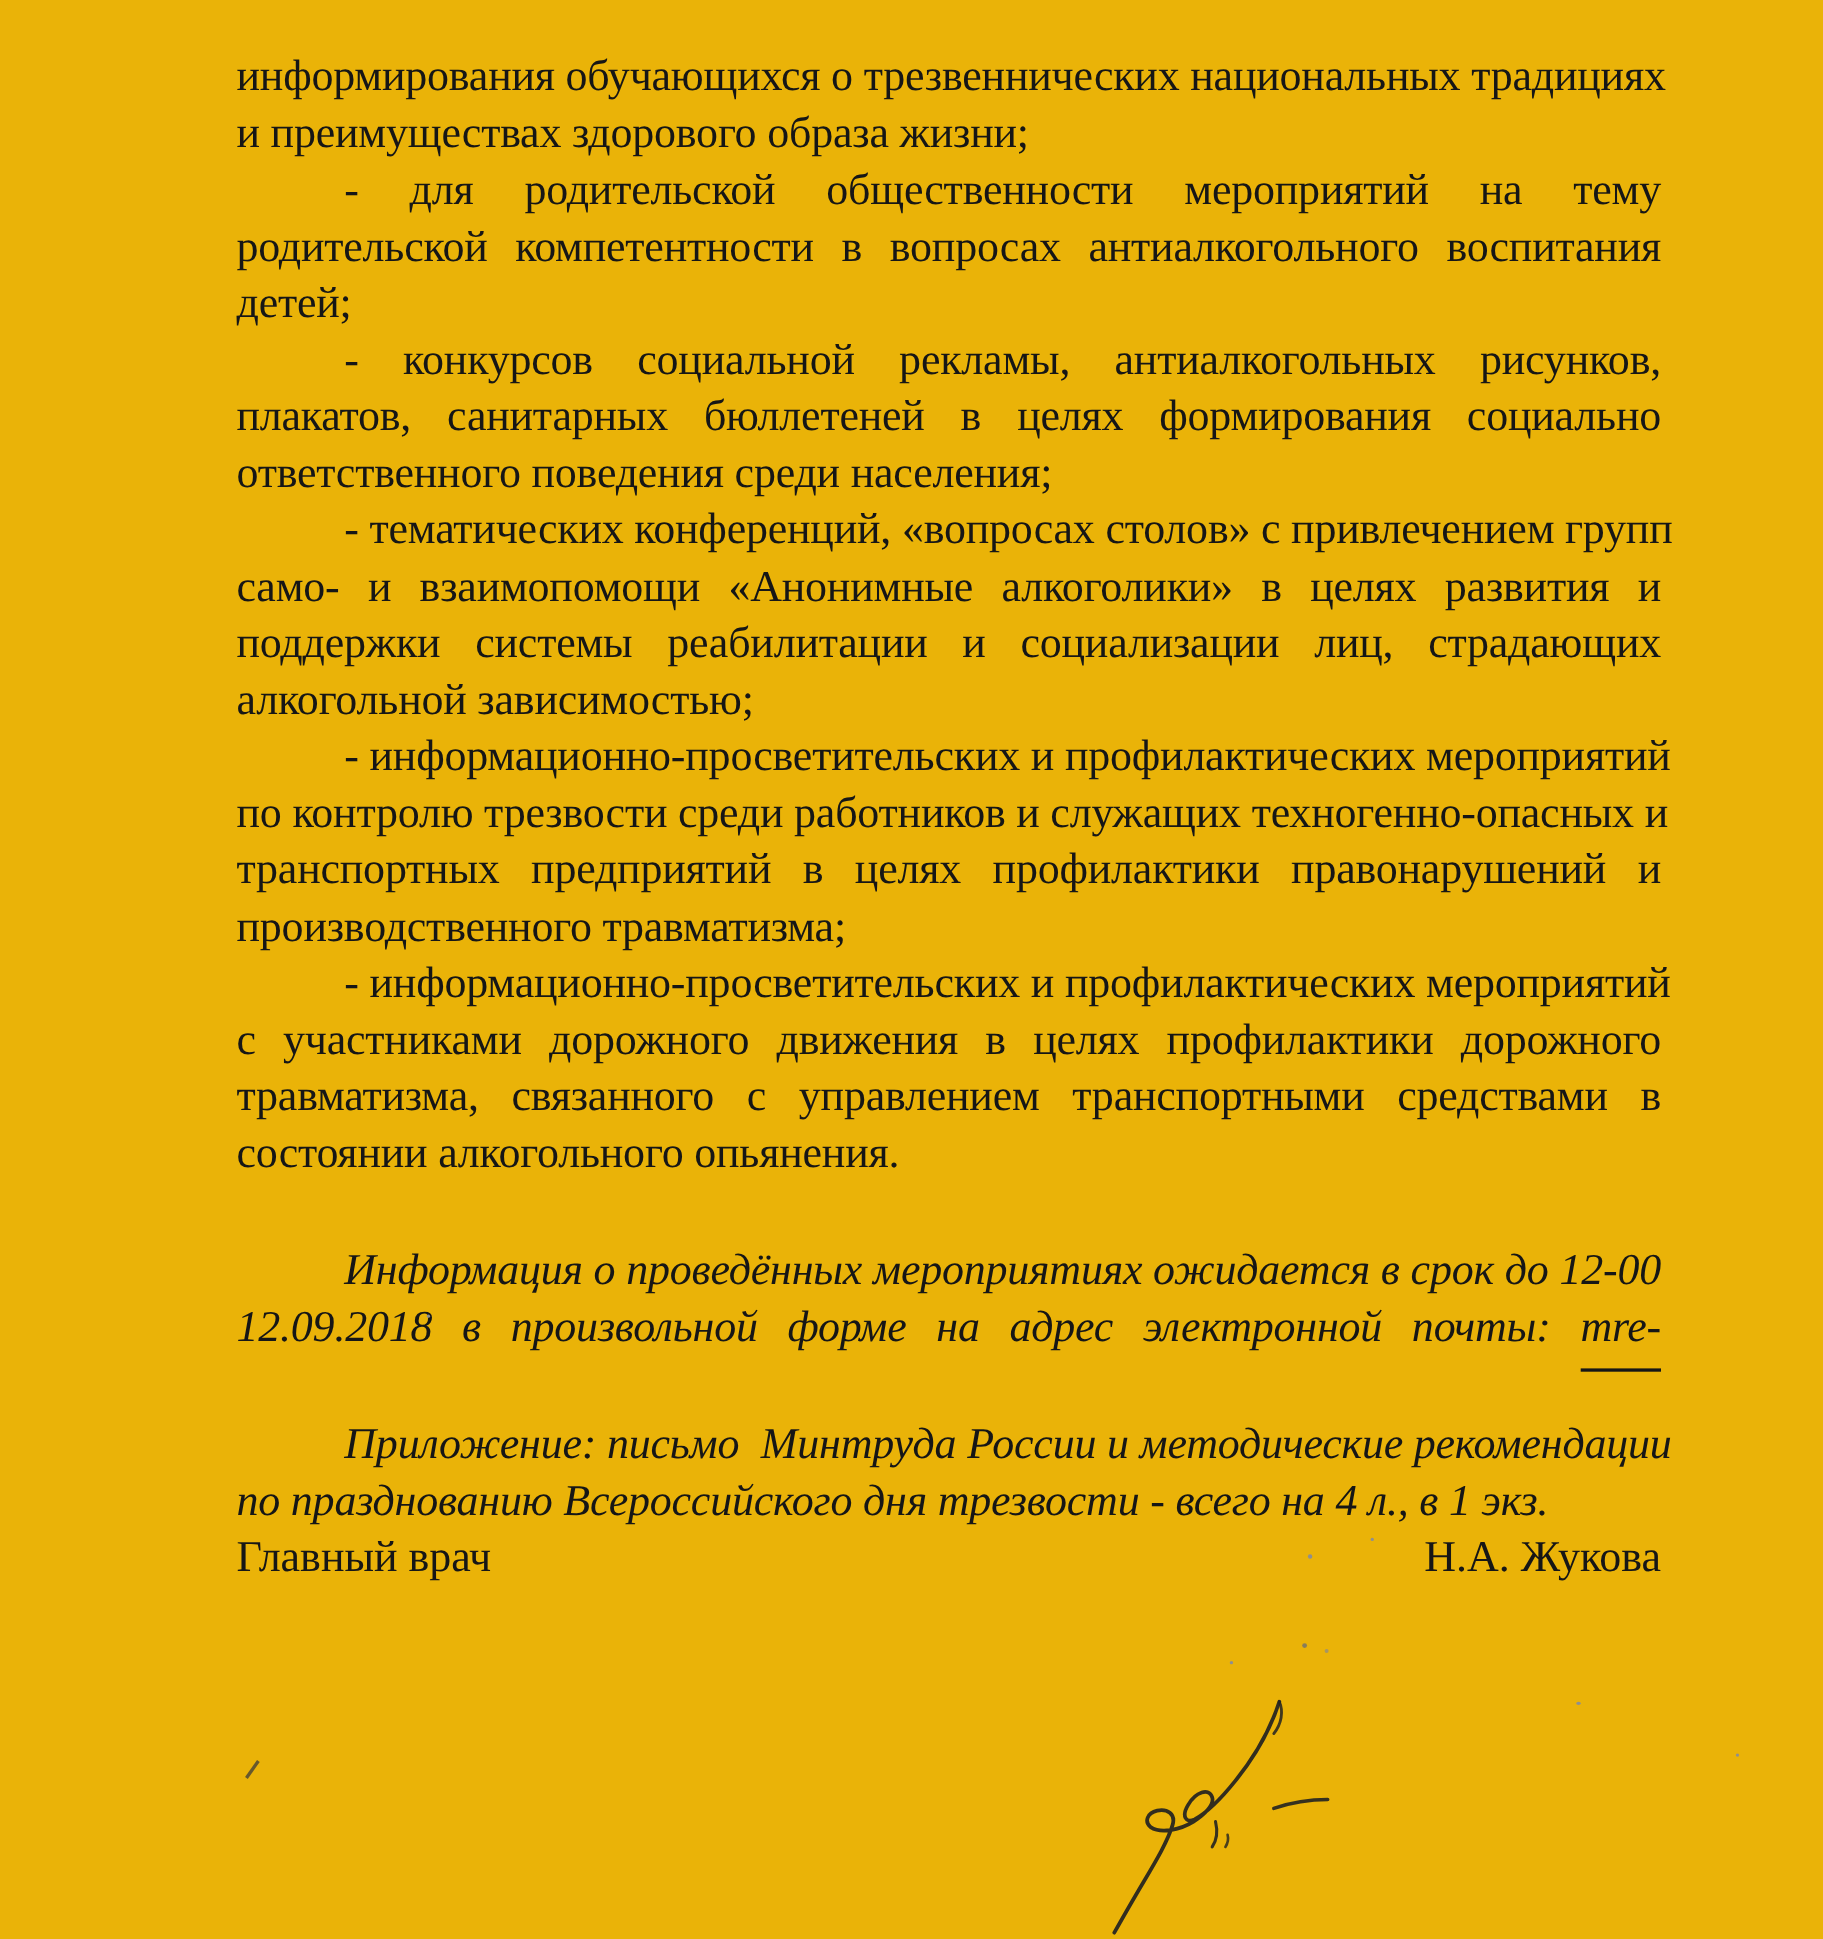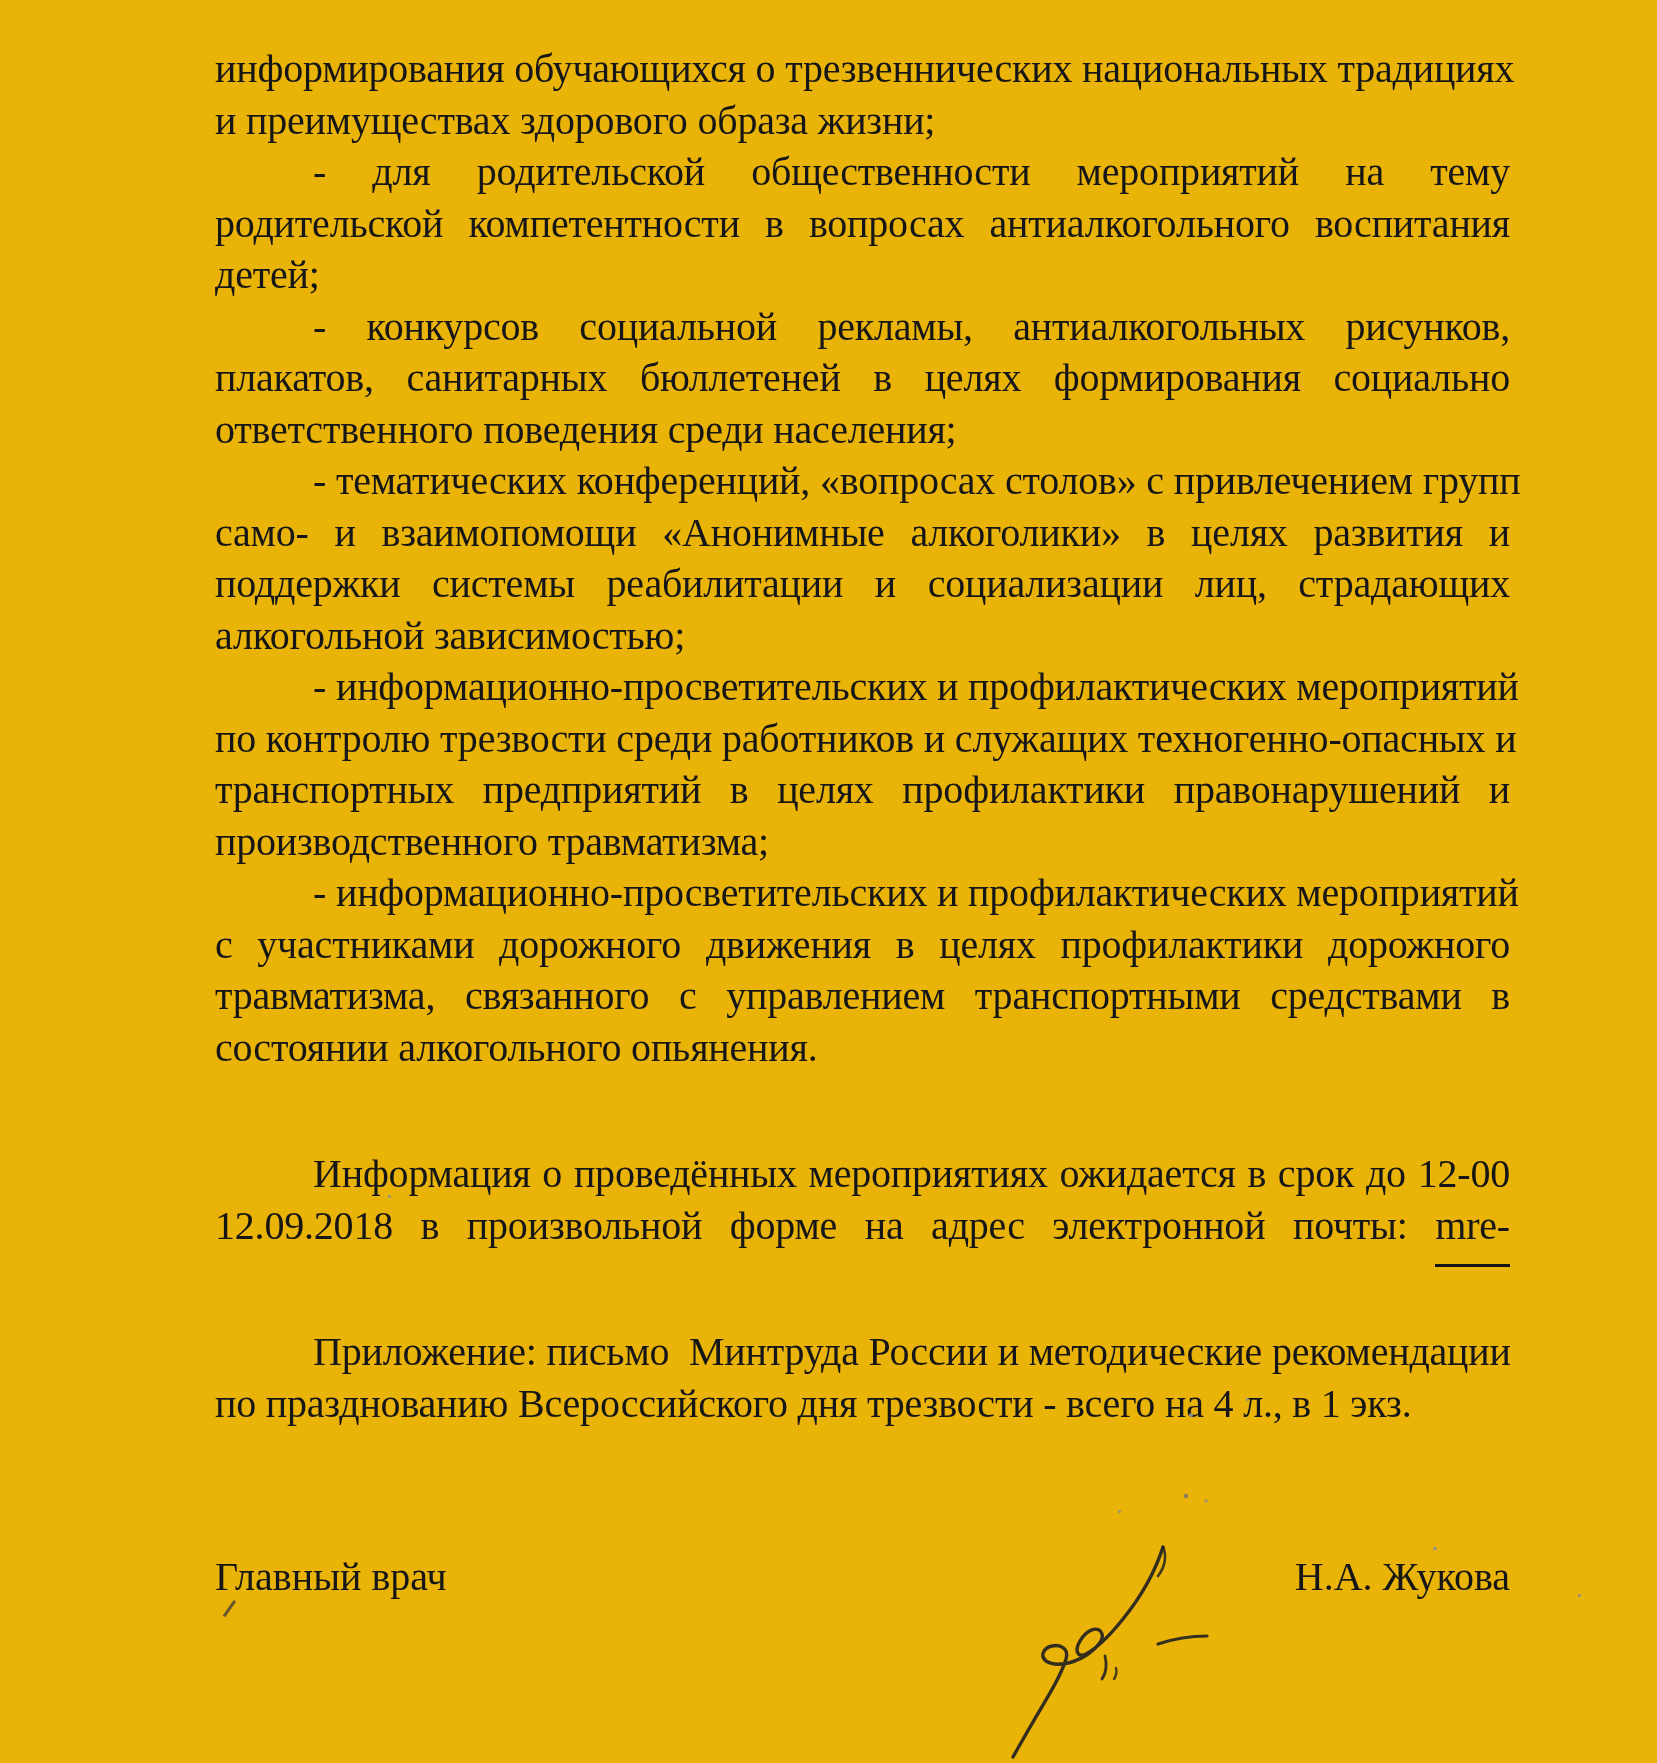--- a/index.html
+++ b/index.html
@@ -12,37 +12,36 @@
     position:relative;
     overflow:hidden;
   }
   .page { position:absolute; inset:0; background:#eab308; }
   .content {
     position:absolute;
     left:215px; top:43px;
     width:1295px;
   }
   .para { margin:0; }
-  .para.gap1 { margin-top:75px; }
+  .para.gap1 { margin-top:55px;font-style:italic; }
   .line {
     font-size:40px;
     line-height:51.5px;
     white-space:nowrap;
     text-align:justify;
     text-align-last:justify;
     letter-spacing:-0.2px;
   }
   .line.final { text-align:left; text-align-last:left; }
   .line.indent { text-indent:98px; }
   .u { border-bottom:3px solid #161616; padding-bottom:16px; }
   .sig-row {
     display:flex;
     justify-content:space-between;
     align-items:baseline;
-    margin-top:122px;
     font-size:40px;
     line-height:51.5px;
   }
   .speck { position:absolute; background:#8f8f8f; border-radius:50%; }
   .pen-slash {
     position:absolute;
     width:2.5px; height:19px;
     background:#3a3a3a;
     transform:rotate(35deg);
     opacity:.75;

